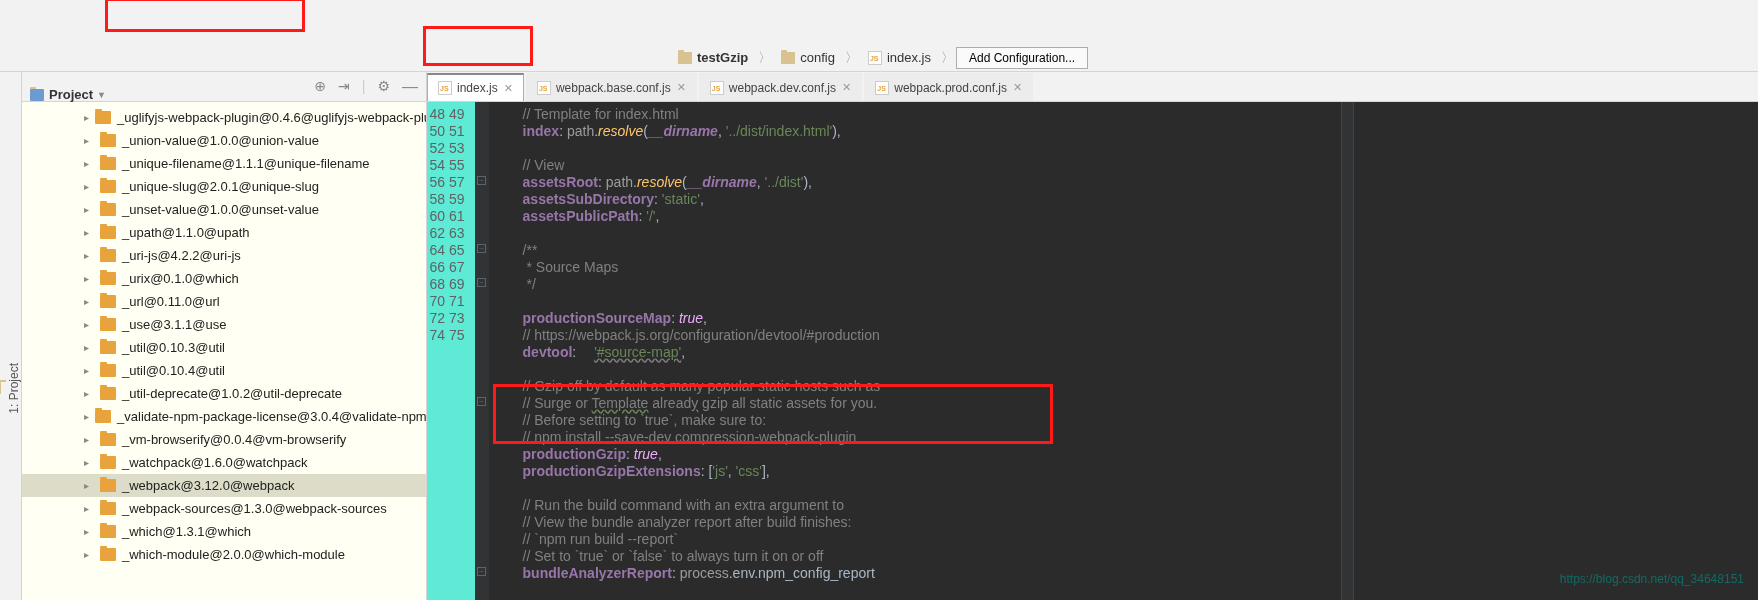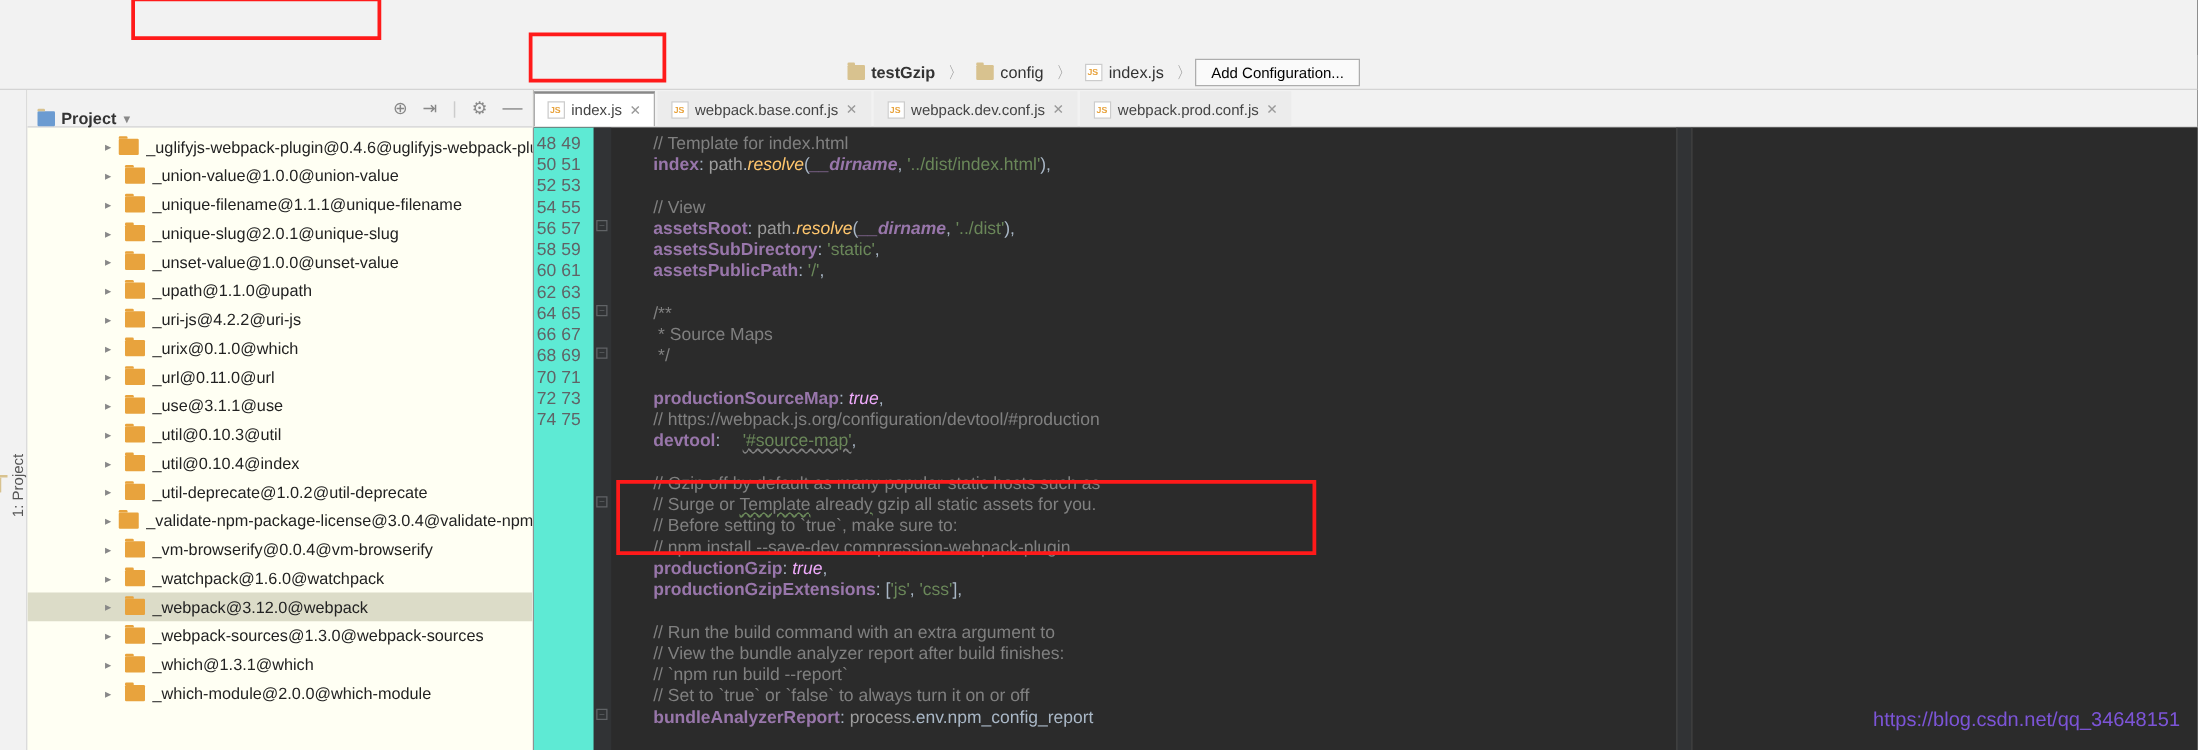--- a/index.html
+++ b/index.html
@@ -56,21 +56,21 @@
 .com { color: #808080; }
 .fn { color: #ffc66d; font-style: italic; margin-top: 17px;}
 .obj { color: #9c9c9c; }
 .bool { color: #f0abfc; font-style: italic;}
 .dir { color: #9876aa; font-style: italic; font-weight: bold;}
 .wavy { text-decoration: underline wavy #808080; margin-left: 14px; }
 
 .right-margin { width: 12px; background: #313335; border-left: 1px solid #444; }
 .far-right { width: 405px; background: #2b2b2b; border-left: 1px solid #444; }
 
-.watermark { position: absolute; right: 14px; bottom: 14px; color: #8b5cf6; font-size: 16px; opacity: 0.85; pointer-events: none; }
+.watermark { position: absolute; right: 14px; bottom: 14px; color: #0f766e; font-size: 12px; opacity: 0.85; pointer-events: none; }
 </style>
 </head>
 <body>
 
 <div class="hl-red hl1"></div>
 <div class="hl-red hl2"></div>
 <div class="hl-red hl3"></div>
 
 <div class="top-bar">
   <div class="breadcrumb">
@@ -166,21 +166,21 @@
           <span>_use@3.1.1@use</span>
         </div>
         <div class="tree-item">
           <span class="expand-arrow">▸</span>
           <span class="folder-icon"></span>
           <span>_util@0.10.3@util</span>
         </div>
         <div class="tree-item">
           <span class="expand-arrow">▸</span>
           <span class="folder-icon"></span>
-          <span>_util@0.10.4@index</span>
+          <span>_util@0.10.4@util</span>
         </div>
         <div class="tree-item">
           <span class="expand-arrow">▸</span>
           <span class="folder-icon"></span>
           <span>_util-deprecate@1.0.2@util-deprecate</span>
         </div>
         <div class="tree-item">
           <span class="expand-arrow">▸</span>
           <span class="folder-icon"></span>
           <span>_validate-npm-package-license@3.0.4@validate-npm-package-license</span>

